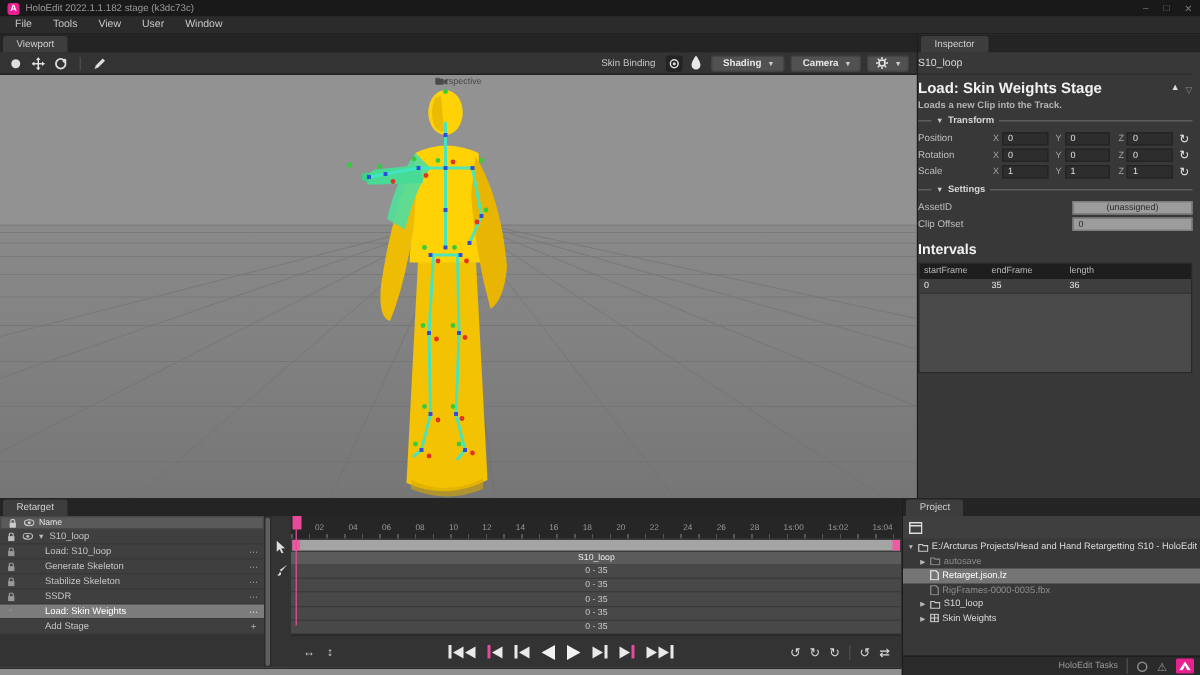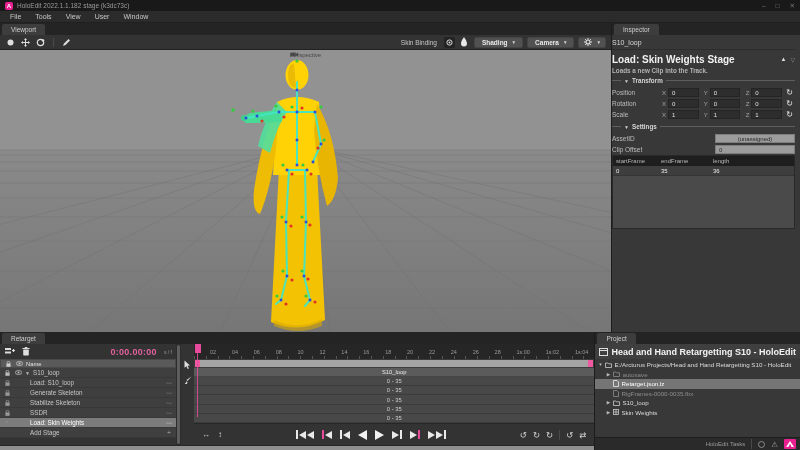--- a/index.html
+++ b/index.html
@@ -404,20 +404,21 @@
 
         <div class="s-row">
           <span class="s-label">AssetID</span>
           <span class="s-field">(unassigned)</span>
         </div>
         <div class="s-row">
           <span class="s-label">Clip Offset</span>
           <span class="s-field left">0</span>
         </div>
 
+        <div class="intervals-title">Intervals</div>
         <div class="iv-table">
           <div class="iv-head">
             <span class="iv-c1">startFrame</span>
             <span class="iv-c2">endFrame</span>
             <span class="iv-c3">length</span>
           </div>
           <div class="iv-row">
             <span class="iv-c1">0</span>
             <span class="iv-c2">35</span>
             <span class="iv-c3">36</span>
@@ -428,38 +429,20 @@
   </div>
 
   <div class="bottom">
 
     <div class="retarget">
       <div class="tabstrip">
         <div class="tab">Retarget</div>
       </div>
       <div class="rt-body">
         <div class="rt-left">
-          <div class="rt-toolbar">
-            <div class="tool-ico">
-              <svg class="ico" width="10" height="9" viewBox="0 0 10 9">
-                  <rect x="0" y="1" width="6" height="2" fill="#ddd"></rect>
-                  <rect x="0" y="4.5" width="6" height="2" fill="#ddd"></rect>
-                  <path d="M7 3.5 H10 M8.5 2 V5" stroke="#ddd" stroke-width="1.2"></path>
-                </svg>
-            </div>
-            <div class="tool-ico">
-              <svg class="ico" width="8" height="9" viewBox="0 0 8 9">
-                  <rect x="1.2" y="2.5" width="5.6" height="6" rx="0.8" fill="#ddd"></rect>
-                  <rect x="0.4" y="1" width="7.2" height="1" fill="#ddd"></rect>
-                  <rect x="2.8" y="0" width="2.4" height="1" fill="#ddd"></rect>
-                </svg>
-            </div>
-            <span class="timecode">0:00.00:00</span>
-            <span class="tc-units">s / f</span>
-          </div>
           <div class="rt-header">
             <span class="lock-col">
               <svg class="ico" width="5" height="6" viewBox="0 0 5 6">
                   <rect x="0.4" y="2.4" width="4.2" height="3.4" fill="#ccc"></rect>
                   <path d="M1.2 2.4 V1.6 A1.3 1.3 0 0 1 3.8 1.6 V2.4" fill="none" stroke="#ccc" stroke-width="0.8"></path>
                 </svg>
             </span>
             <span class="lock-col">
               <svg class="ico" width="7" height="5" viewBox="0 0 7 5">
                   <ellipse cx="3.5" cy="2.5" rx="3.2" ry="2" fill="none" stroke="#ccc" stroke-width="0.8"></ellipse>
@@ -664,21 +647,20 @@
 
     <div class="project">
       <div class="tabstrip">
         <div class="tab">Project</div>
       </div>
       <div class="proj-title">
         <svg class="ico" width="9" height="8" viewBox="0 0 9 8">
             <rect x="0.5" y="0.5" width="8" height="7" fill="none" stroke="#ddd" stroke-width="1"></rect>
             <line x1="0.5" y1="2.5" x2="8.5" y2="2.5" stroke="#ddd" stroke-width="1"></line>
           </svg>
-        <span>Head and Hand Retargetting S10 - HoloEdit</span>
       </div>
       <div class="proj-tree">
         <div class="tree-row">
           <span class="tw">▼</span>
           <svg class="ico" width="7" height="6" viewBox="0 0 7 6">
               <path d="M0.5 1 H2.8 L3.5 1.8 H6.5 V5.5 H0.5 Z" fill="none" stroke="#ccc" stroke-width="0.8"></path>
             </svg>
           <span>E:/Arcturus Projects/Head and Hand Retargetting S10 - HoloEdit</span>
         </div>
         <div class="tree-row dim lvl1">

